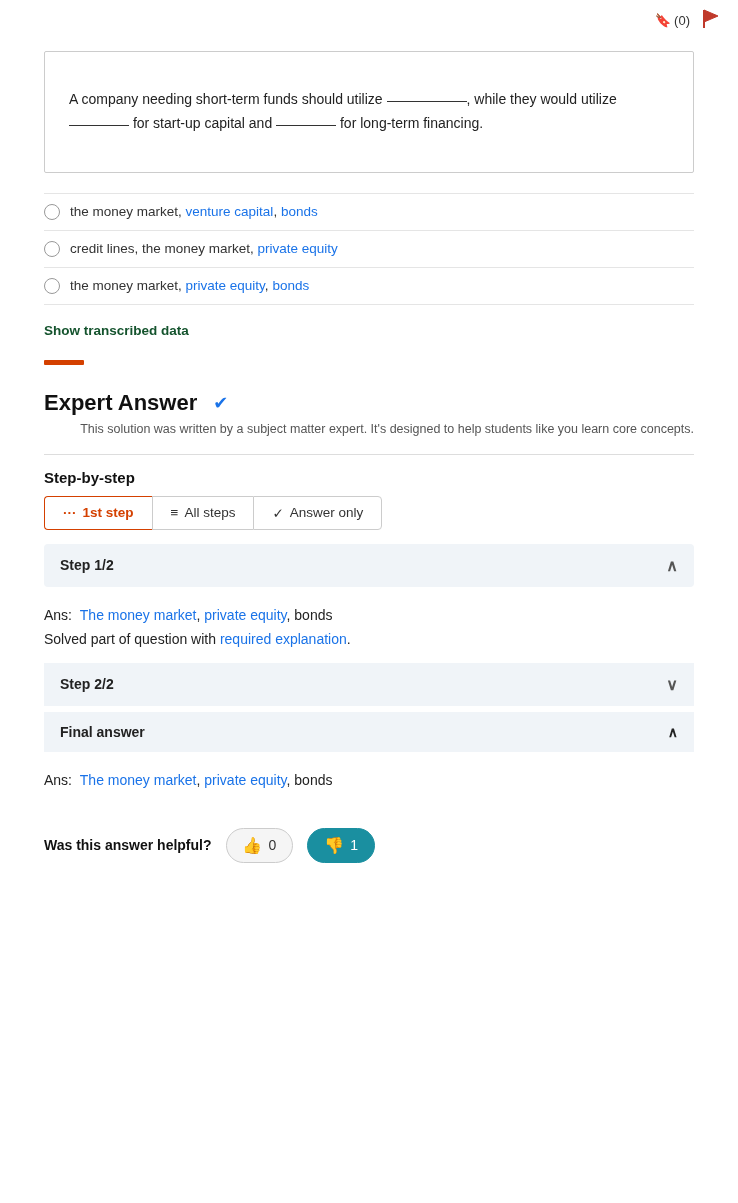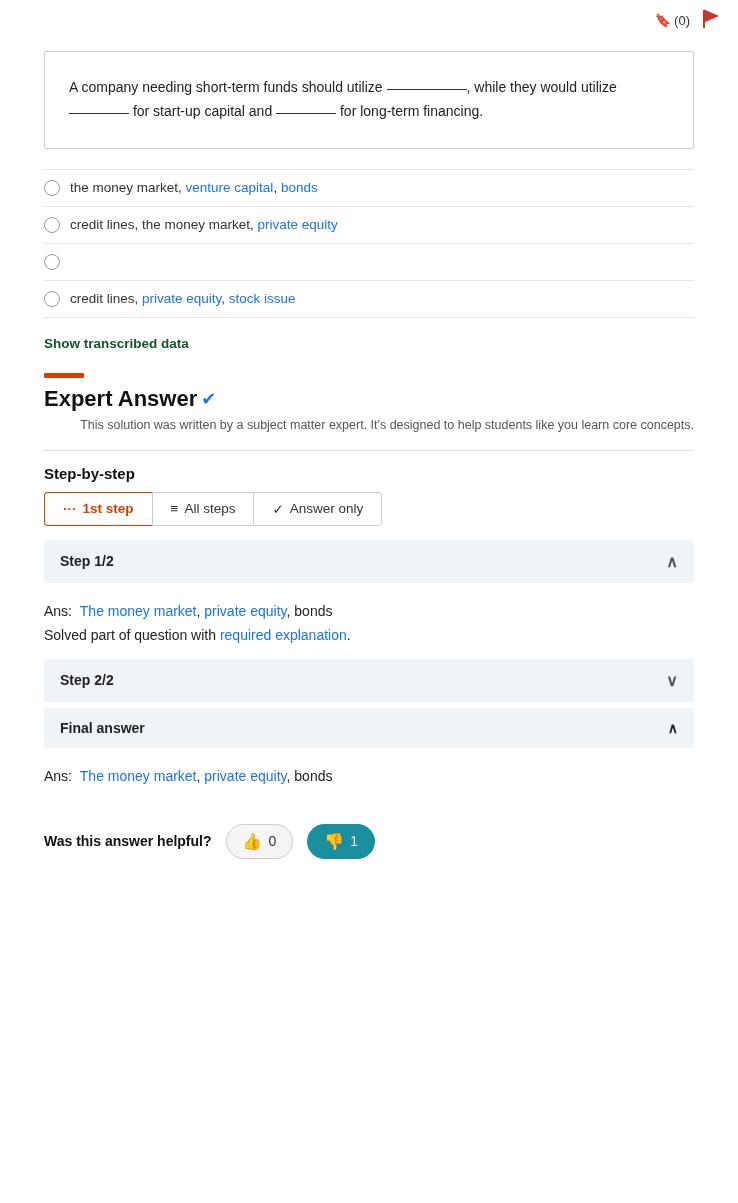--- a/index.html
+++ b/index.html
@@ -35,21 +35,21 @@
       background: none;
       border: none;
       cursor: pointer;
     }
 
     
     .question-box {
       margin: 10px 44px 20px 44px;
       border: 1.5px solid #ccc;
       border-radius: 2px;
-      padding: 24px 24px;
+      padding: 36px 24px;
       line-height: 1.7;
       font-size: 14px;
       color: #222;
     }
     .blank {
       display: inline-block;
       border-bottom: 1.5px solid #333;
       min-width: 80px;
       height: 1em;
     }
@@ -112,22 +112,22 @@
       height: 5px;
       background: #d44000;
       margin: 22px 44px 0 44px;
       border-radius: 1px;
     }
 
     
     .expert-answer-header {
       display: flex;
       align-items: center;
-      gap: 4px;
-      margin: 8px 44px 6px 44px;
+      gap: 16px;
+      margin: 25px 44px 6px 44px;
     }
     .expert-answer-title {
       font-size: 22px;
       font-weight: 700;
       color: #111;
     }
     .verified-badge {
       color: #1a73e8;
       font-size: 18px;
     }
@@ -318,26 +318,23 @@
     <span>the money market, <span class="link-text">venture capital</span>, <span class="link-text">bonds</span></span>
   </div>
 
   <div class="option-item">
     <div class="radio-circle"></div>
     <span>credit lines, the money market, <span class="link-text">private equity</span></span>
   </div>
 
   <div class="option-item">
     <div class="radio-circle"></div>
-  </div>
-
-  <div class="option-item">
-    <div class="radio-circle"></div>
-    <span>credit lines, <span class="link-text">private equity</span>, <span class="link-text">stock issue</span></span>
-  </div>
+    <span>the money market, <span class="link-text">private equity</span>, <span class="link-text">bonds</span></span>
+  </div>
+
 
 </div>
 
 <div class="show-transcribed">Show transcribed data</div>
 
 <div class="orange-divider"></div>
 
 <div class="expert-answer-header">
   <span class="expert-answer-title">Expert Answer</span>
   <span class="verified-badge">✔</span>

